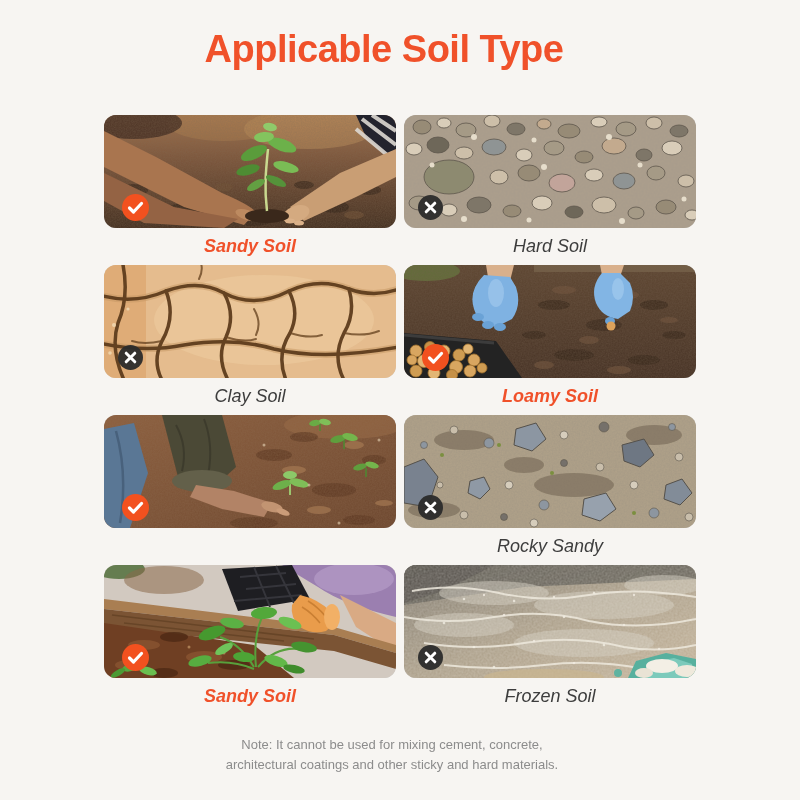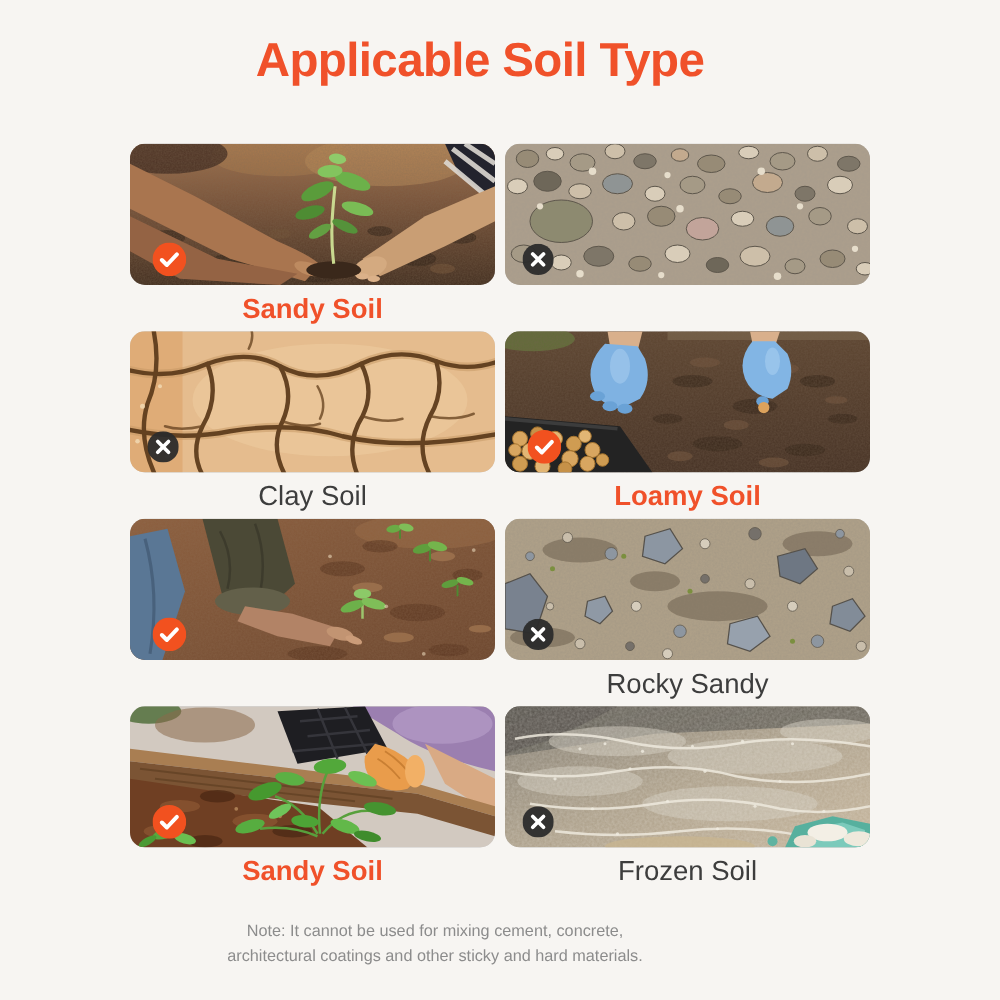--- a/index.html
+++ b/index.html
@@ -19,27 +19,28 @@
   .cell{width:292px;height:150px}
   .photo{
     position:relative;width:292px;height:113px;border-radius:12px;overflow:hidden;
     background:#ccc;
   }
   .photo svg.scene{display:block;width:292px;height:113px}
   .badge{position:absolute;left:18px;bottom:7px;line-height:0}
   .badge.x{left:14px;bottom:8px}
   .caption{
     height:37px;display:flex;align-items:center;justify-content:center;
-    font-size:22px;
+    font-size:18px;
+    font-style:italic;
   }
   .caption.ok{color:#F0512A;font-weight:bold}
   .caption.no{color:#3D3D3D}
   .note{
     position:absolute;top:735px;left:0;width:696px;text-align:center;
-    font-size:13px;line-height:1.55;color:#8C8C8C;
+    font-size:13px;line-height:1.55;color:#8C8C8C;padding-left:44px;
   }
 </style>
 </head>
 <body>
 
 <div class="title">Applicable Soil Type</div>
 
 <div class="grid">
 
   <div class="cell">
@@ -174,20 +175,21 @@
             <circle cx="280" cy="84" r="2.5"></circle>
           </g>
       </svg>
       <span class="badge x">
         <svg width="25" height="25" viewBox="0 0 25 25">
             <circle cx="12.5" cy="12.5" r="12.5" fill="#2B2B2B" opacity="0.95"></circle>
             <path d="M8.2,8.2 L16.8,16.8 M16.8,8.2 L8.2,16.8" stroke="#fff" stroke-width="3" stroke-linecap="round"></path>
           </svg>
       </span>
     </div>
+    <div class="caption no">Hard Soil</div>
   </div>
 
   <div class="cell">
     <div class="photo" role="img" aria-label="Dry cracked clay ground">
       <svg class="scene" viewBox="0 0 292 113" preserveAspectRatio="none">
         <rect width="292" height="113" fill="#e5bc8e"></rect>
         <rect width="42" height="113" fill="#daa268" opacity="0.6"></rect>
         <ellipse cx="160" cy="55" rx="110" ry="45" fill="#eccb9e" opacity="0.6"></ellipse>
         <g stroke="#c79a66" stroke-width="7" fill="none" opacity="0.55" stroke-linecap="round">
           <path d="M-5,30 Q30,40 62,26 Q95,14 120,28 Q150,44 185,26 Q215,12 245,24 Q270,33 295,24"></path>

